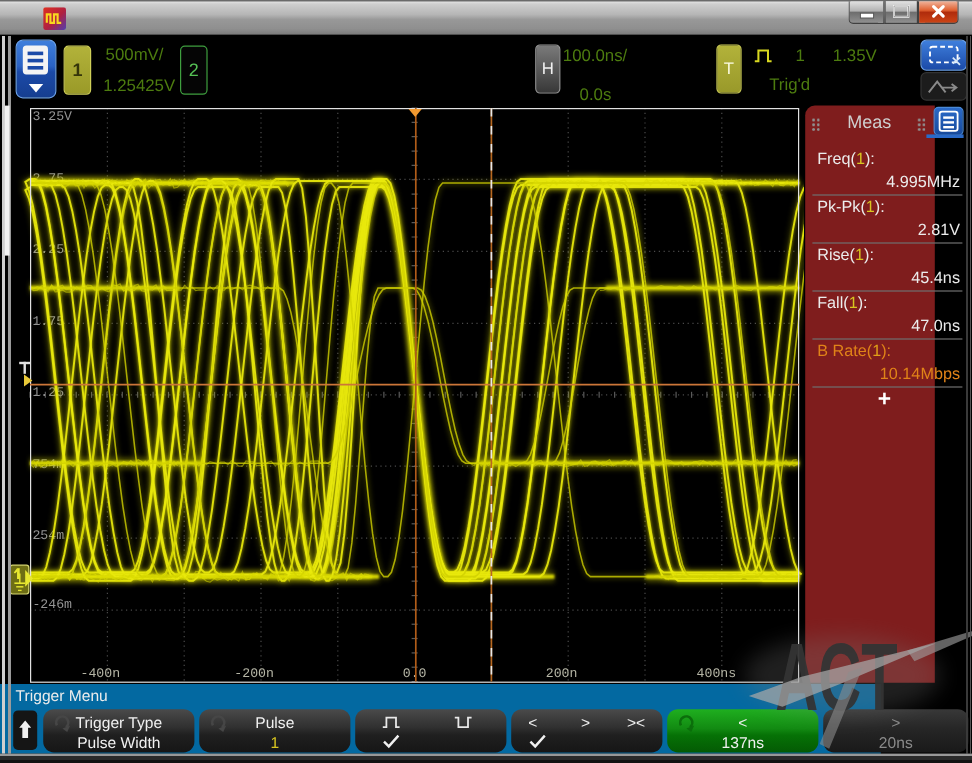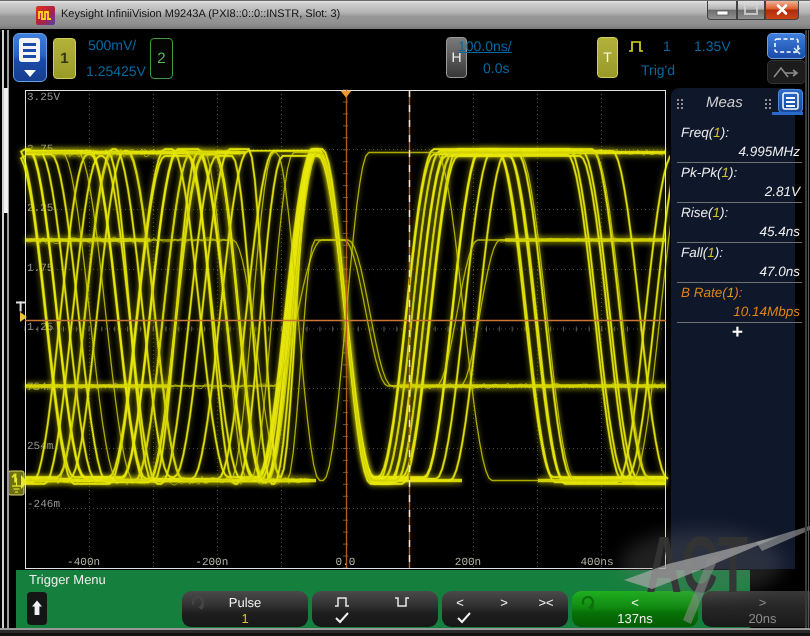--- a/index.html
+++ b/index.html
@@ -10,37 +10,37 @@
 #bmin{left:707px;width:30px;border-radius:0 0 0 4px;background:linear-gradient(#e2e2e2 0%,#b2b2b2 45%,#6e6e6e 52%,#909090 100%);}
 #bmax{left:737px;width:28px;background:linear-gradient(#e2e2e2 0%,#b2b2b2 45%,#6e6e6e 52%,#909090 100%);}
 #bcls{left:765px;width:34px;border-radius:0 0 4px 0;background:linear-gradient(#f0b49c 0%,#e06030 42%,#b02c0c 52%,#cc4416 100%);}
 #toolbar{position:absolute;left:0;top:29px;width:810px;height:59px;background:#000;}
 .chbtn{position:absolute;top:9px;width:23px;height:41px;border-radius:4px;font-size:15px;text-align:center;line-height:39px;}
 #menubtn{position:absolute;left:13px;top:4px;width:34px;height:49px;border-radius:6px;background:linear-gradient(#3f7fdc 0%,#2a62c4 45%,#1b4aa8 55%,#163e90 100%);border:1px solid #6aa0e8;}
 #ch1{left:53px;background:linear-gradient(#b2b23a,#9a9a28);border:1px solid #d0d058;color:#35350a;font-weight:bold;}
 #ch2{left:150px;background:#050505;border:1px solid #3f9f3f;color:#55c055;}
 #hbtn{position:absolute;left:446px;top:8px;width:21px;height:41px;border-radius:4px;background:linear-gradient(#7a7a7a,#383838);border:1px solid #999;color:#f0f0f0;font-size:14px;text-align:center;line-height:39px;}
 #tbtn{position:absolute;left:597px;top:8px;width:21px;height:41px;border-radius:4px;background:linear-gradient(#b2b23a,#99992a);border:1px solid #d0d058;color:#fafae0;font-size:14px;text-align:center;line-height:39px;}
-.tbtext{position:absolute;color:#0369a1;font-size:14px;}
+.tbtext{position:absolute;color:#4d7c0f;font-size:14px;}
 #boxbtn{position:absolute;left:767px;top:4px;width:39px;height:26px;border-radius:5px;background:linear-gradient(#3f7fdc,#1b4aa8);border:1px solid #6aa0e8;}
 #panbtn{position:absolute;left:767px;top:31px;width:39px;height:24px;border-radius:5px;background:#1c1c1c;border:1px solid #333;}
 #wavewrap{position:absolute;left:0;top:88px;width:670px;height:482px;background:#000;}
-#meas{position:absolute;left:671px;top:88px;width:124px;height:481px;background:#0f172a;border-radius:8px 0 0 0;font-style:italic;}
+#meas{position:absolute;left:671px;top:88px;width:108px;height:481px;background:#7f1d1d;border-radius:8px 0 0 0;}
 #meas .hdr{position:absolute;left:0;top:0;width:132px;height:27px;}
 #meas .hdr .t{position:absolute;left:35px;top:6px;font-size:15px;color:#cfcfcf;}
 .grip{position:absolute;top:10px;width:7px;height:11px;
 background-image:radial-gradient(circle,#909090 1px,transparent 1.3px);background-size:4px 4px;}
 #measbtn{position:absolute;left:107px;top:1px;width:25px;height:24px;background:linear-gradient(#2a6ac8,#174a9c);border:1px solid #4a8ad8;border-radius:4px;}
 #measbl{position:absolute;left:101px;top:24px;width:31px;height:3px;background:#2a6ac8;}
 .mi{position:absolute;left:6px;width:126px;color:#ececec;font-size:13.5px;}
 .mi .lab{position:absolute;left:4px;top:0;}
 .mi .val{position:absolute;right:3px;top:19px;}
 .mi .sep{position:absolute;left:0px;top:37px;width:125px;height:1px;background:#707070;}
 .ch{color:#d8c520;}
-#bmenu{position:absolute;left:16px;top:570px;width:734px;height:58px;background:#15803d;}
+#bmenu{position:absolute;left:0;top:570px;width:734px;height:58px;background:#0369a1;}
 #bmenu .title{position:absolute;left:13px;top:2px;font-size:13px;color:#ececec;}
 .skey{position:absolute;top:21px;width:126px;height:36px;border-radius:9px;background:linear-gradient(#4a4a4a 0%,#303030 42%,#1f1f1f 60%,#161616 100%);color:#f0f0f0;font-size:13px;text-align:center;}
 .skey .r1{position:absolute;top:4px;width:100%;}
 .skey .r2{position:absolute;top:20px;width:100%;}
 #sk5{background:linear-gradient(#1faf1f 0%,#128a12 45%,#067206 60%,#045a04 100%);}
 #sk6{background:linear-gradient(#383838 0%,#262626 45%,#191919 100%);color:#8a8a8a;}
 #upbtn{position:absolute;left:11px;top:22px;width:20px;height:33px;border-radius:4px;background:#151515;}
 .elines{position:absolute;left:0;top:30px;width:10px;height:598px;}
 #bborder{position:absolute;left:0;top:628px;width:810px;height:8px;background:linear-gradient(#989898 0 2px,#2a2a2a 2px 5px,#111 5px);}
 .rot{position:absolute;left:8px;top:3px;}
@@ -51,21 +51,20 @@
         <defs>
           <linearGradient id="ig" x1="0" y1="0" x2="1" y2="1">
             <stop offset="0" stop-color="#e03020"></stop>
             <stop offset="0.55" stop-color="#b02040"></stop>
             <stop offset="1" stop-color="#5040b0"></stop>
           </linearGradient>
         </defs>
         <rect x="0" y="0" width="19" height="19" rx="2" fill="url(#ig)"></rect>
         <path d="M3,13 V6 h3 v7 h3 V6 h3 v7 h3" fill="none" stroke="#f8d820" stroke-width="1.8"></path>
       </svg>
-<span class="tt">Keysight InfiniiVision M9243A (PXI8::0::0::INSTR, Slot: 3)</span>
 <div id="bmin" class="wbtn"><svg width="28" height="17">
           <rect x="9" y="10" width="11" height="4" fill="#fff" stroke="#555" stroke-width="0.8"></rect>
         </svg></div>
 <div id="bmax" class="wbtn"><svg width="26" height="17">
           <rect x="7" y="4" width="12" height="9" fill="none" stroke="#fff" stroke-width="1.6"></rect>
           <rect x="7" y="4" width="12" height="9" fill="none" stroke="#666" stroke-width="0.5"></rect>
         </svg></div>
 <div id="bcls" class="wbtn"><svg width="32" height="17">
           <path d="M12,4.5 L20,12.5 M20,4.5 L12,12.5" stroke="#fff" stroke-width="2.6" stroke-linecap="round"></path>
         </svg></div>
@@ -76,22 +75,22 @@
           <rect x="9" y="9" width="13" height="3" fill="#1b4aa8"></rect>
           <rect x="9" y="15" width="13" height="3" fill="#1b4aa8"></rect>
           <rect x="9" y="21" width="13" height="3" fill="#1b4aa8"></rect>
           <polygon points="10,36 22,36 16,43" fill="#fff"></polygon>
         </svg></div>
 <div id="ch1" class="chbtn">1</div>
 <div id="ch2" class="chbtn">2</div>
 <span class="tbtext" style="left:88px;top:8px;">500mV/</span>
 <span class="tbtext" style="left:86px;top:34px;">1.25425V</span>
 <div id="hbtn">H</div>
-<span class="tbtext" style="left:458px;top:9px;text-decoration:underline;">100.0ns/</span>
-<span class="tbtext" style="left:483px;top:31px;">0.0s</span>
+<span class="tbtext" style="left:469px;top:9px;">100.0ns/</span>
+<span class="tbtext" style="left:483px;top:41px;">0.0s</span>
 <div id="tbtn">T</div>
 <svg style="position:absolute;left:628px;top:10px;" width="18" height="14">
         <path d="M1,12 h3 v-9 h8 v9 h3" fill="none" stroke="#d8d820" stroke-width="1.7"></path>
       </svg>
 <span class="tbtext" style="left:663px;top:9px;">1</span>
 <span class="tbtext" style="left:694px;top:9px;">1.35V</span>
 <span class="tbtext" style="left:641px;top:33px;">Trig'd</span>
 <div id="boxbtn"><svg width="37" height="24">
           <rect x="7" y="5" width="23" height="13" rx="2" fill="none" stroke="#fff" stroke-width="1.6" stroke-dasharray="4 2.5"></rect>
           <path d="M26,14 l6,6 M26,19 l6,-5" stroke="#d8e8f8" stroke-width="1.5" fill="none"></path>
@@ -411,20 +410,28 @@
         <span class="val">10.14Mbps</span>
         <span class="sep"></span>
       </div>
 <div style="position:absolute;left:0;top:234px;width:132px;text-align:center;color:#fff;font-size:19px;font-weight:bold;">+</div>
 </div>
 <div id="bmenu">
 <span class="title">Trigger Menu</span>
 <div id="upbtn"><svg width="20" height="33">
           <path d="M10,8.5 L15,14.5 H12.4 V23 H7.6 V14.5 H5 Z" fill="#f0f0f0"></path>
         </svg></div>
+<div class="skey" style="left:36px;">
+        <svg class="rot" width="16" height="16">
+          <path d="M3.5,10.5 a5,5 0 1 1 7.5,1.5" fill="none" stroke="#464646" stroke-width="2.2"></path>
+          <polygon points="8,13 14.5,10.5 12,16" fill="#464646"></polygon>
+        </svg>
+        <div class="r1">Trigger Type</div>
+        <div class="r2">Pulse Width</div>
+      </div>
 <div class="skey" style="left:166px;">
         <svg class="rot" width="16" height="16">
           <path d="M3.5,10.5 a5,5 0 1 1 7.5,1.5" fill="none" stroke="#464646" stroke-width="2.2"></path>
           <polygon points="8,13 14.5,10.5 12,16" fill="#464646"></polygon>
         </svg>
         <div class="r1">Pulse</div>
         <div class="r2" style="color:#d8c520;">1</div>
       </div>
 <div class="skey" style="left:296px;">
 <svg style="position:absolute;left:22px;top:4px;" width="16" height="13">

